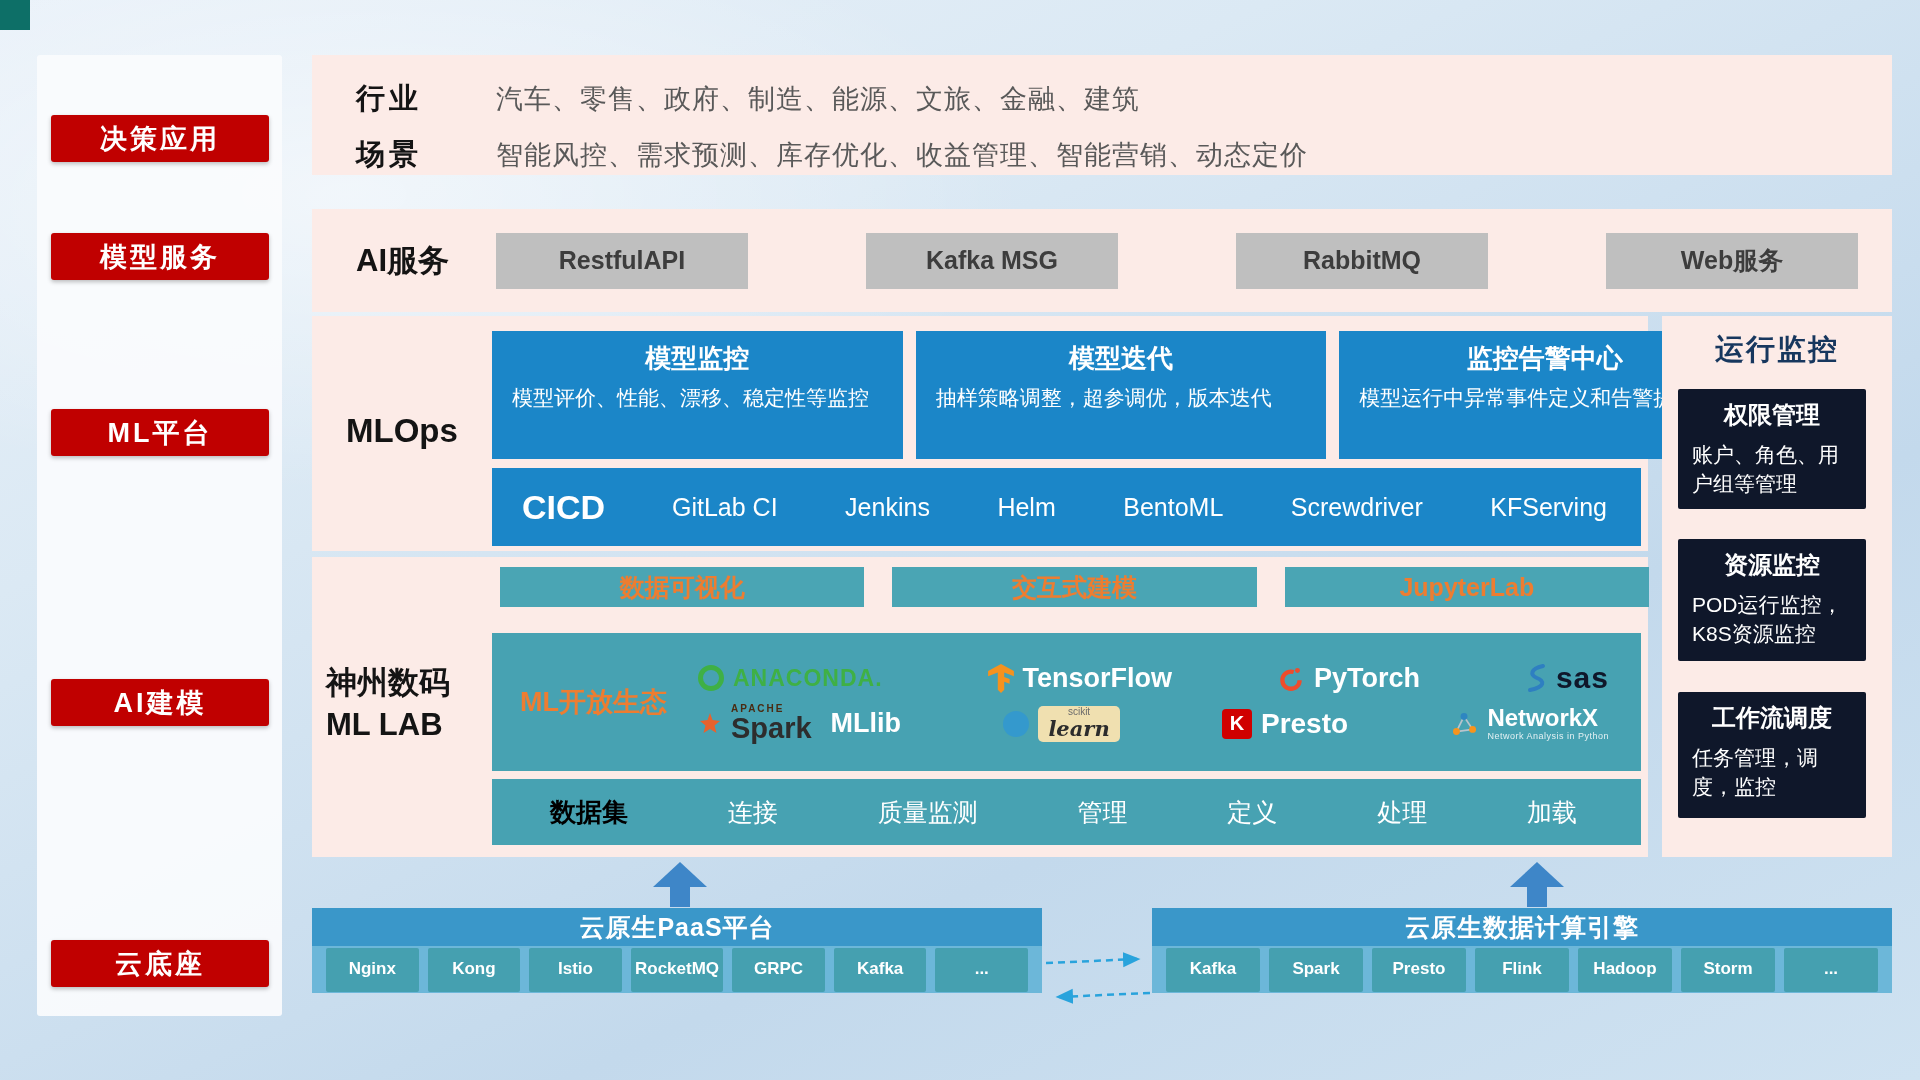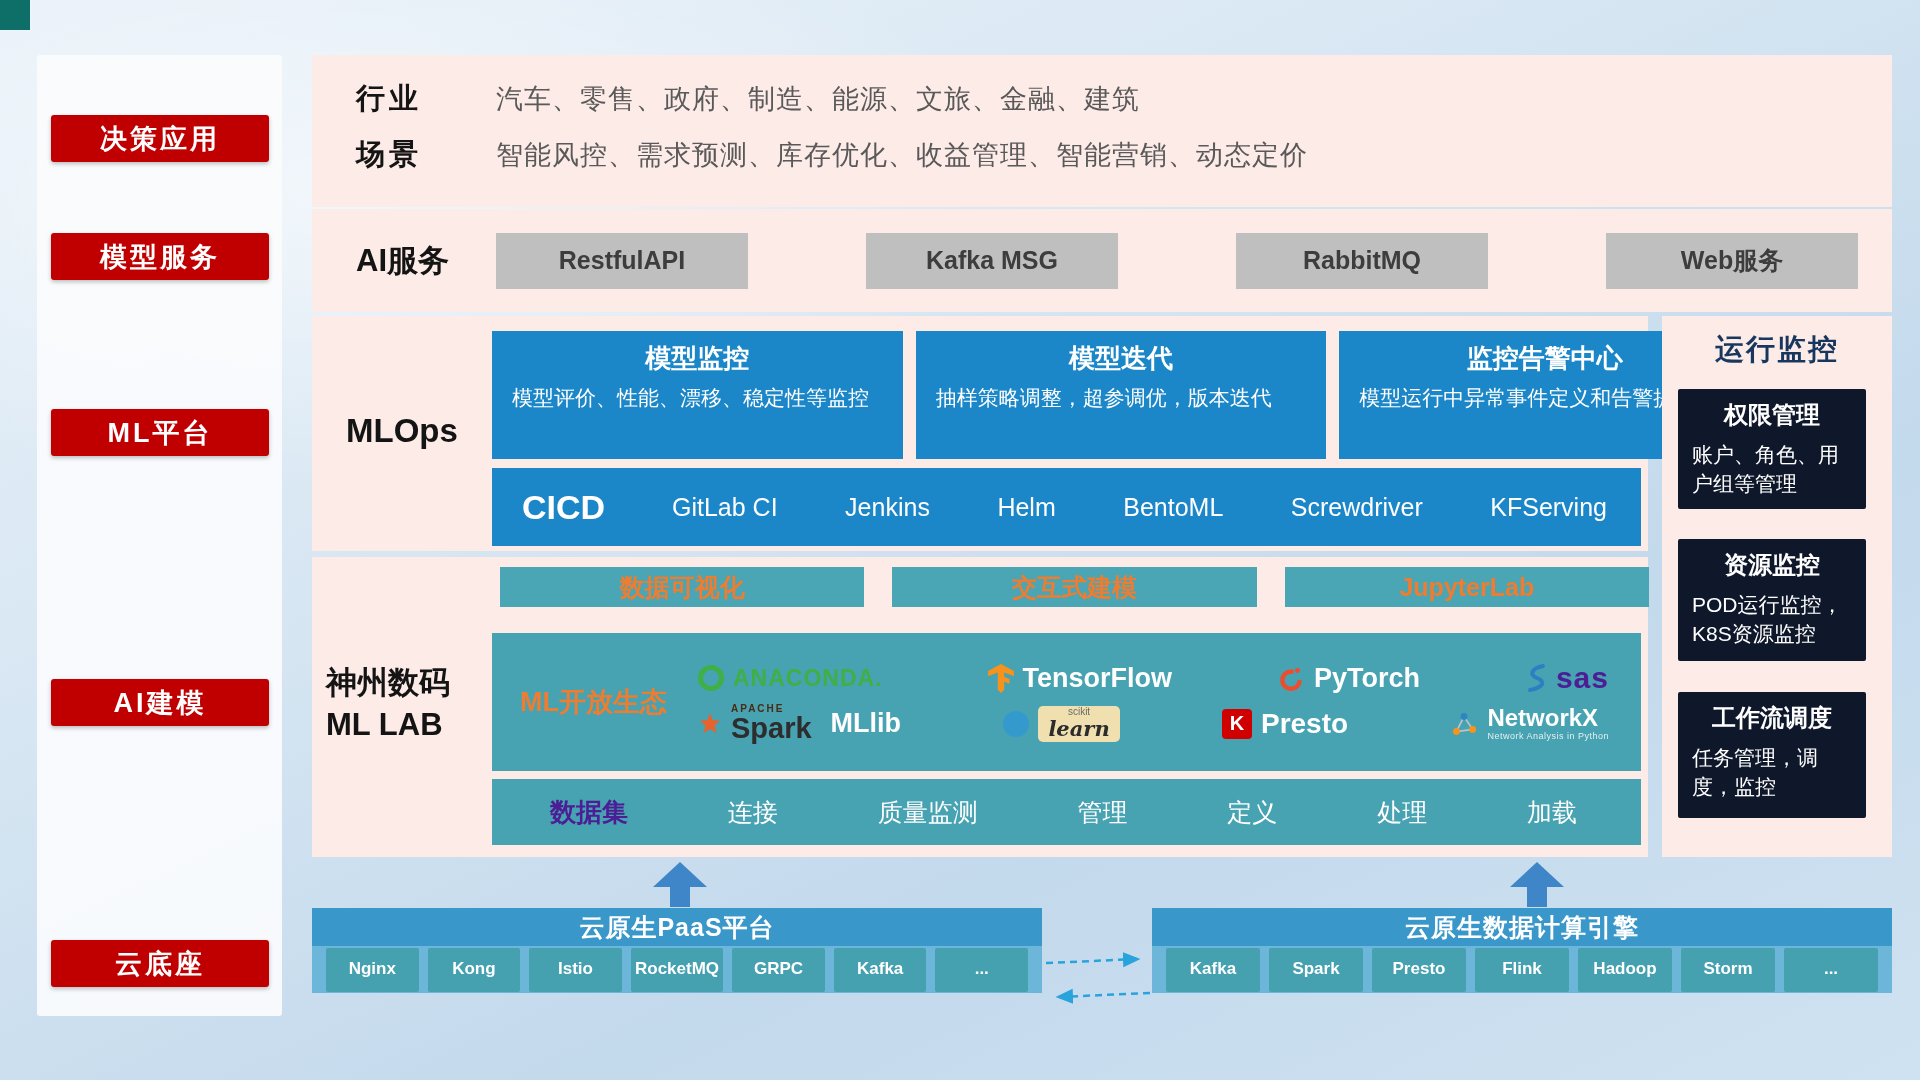--- a/index.html
+++ b/index.html
@@ -13,21 +13,21 @@
   
   .sidebar { position:absolute; left:37px; top:55px; width:245px; height:961px;
     background:rgba(250,251,253,.94); border-radius:3px; }
   .side-btn { position:absolute; left:14px; width:218px; height:47px; background:#c00000;
     color:#fff; font-size:27px; font-weight:bold; letter-spacing:3px; border-radius:3px;
     box-shadow:0 2px 4px rgba(0,0,0,.25);
     display:flex; align-items:center; justify-content:center; }
 
   
   .panel { position:absolute; background:#fcebe7; }
-  .panel-industry { left:312px; top:55px; width:1580px; height:152px;
+  .panel-industry { left:312px; top:55px; width:1580px; height:120px;
     padding:24px 0 0 44px; display:flex; flex-direction:column; gap:16px; }
   .panel-aiservice { left:312px; top:209px; width:1580px; height:103px;
     display:flex; align-items:center; padding:0 26px 0 44px; }
   .panel-mlops { left:312px; top:316px; width:1336px; height:235px; }
   .panel-mllab { left:312px; top:557px; width:1336px; height:300px; }
   .panel-monitor { left:1662px; top:316px; width:230px; height:541px; }
 
   
   .ind-row { display:flex; align-items:center; }
   .ind-label { width:140px; font-size:29px; font-weight:bold; color:#141414; letter-spacing:4px; }
@@ -59,39 +59,39 @@
     display:flex; align-items:center; justify-content:center; }
   .eco-card { position:absolute; left:180px; top:76px; width:1149px; height:138px; background:#47a2b2;
     display:flex; align-items:center; padding:0 32px 0 28px; }
   .eco-label { width:178px; color:#ed7d31; font-size:27px; font-weight:bold; }
   .eco-logos { flex:1; display:flex; flex-direction:column; gap:9px; }
   .eco-row { display:flex; align-items:center; justify-content:space-between; }
   .logo { display:flex; align-items:center; gap:9px; }
   .ring { width:26px; height:26px; border:5px solid #3fb045; border-radius:50%; }
   .txt-anaconda { color:#3fb045; font-weight:bold; font-size:23px; letter-spacing:1px; }
   .txt-white-lg { color:#fff; font-weight:bold; font-size:27px; }
-  .txt-sas { color:#4c1d95; font-weight:bold; font-size:30px; letter-spacing:1px; }
+  .txt-sas { color:#0f172a; font-weight:bold; font-size:30px; letter-spacing:1px; }
   .spark-stack { display:flex; flex-direction:column; line-height:1; }
   .spark-apache { color:#4a2b12; font-size:10px; font-weight:bold; letter-spacing:2px; }
   .txt-spark { color:#2d2d2d; font-weight:bold; font-size:29px; }
   .txt-mllib { color:#fff; font-weight:bold; font-size:27px; margin-left:10px; }
   .skl-circle { width:26px; height:26px; background:#3499cd; border-radius:50%; display:inline-block; }
   .skl-badge { background:#f0e0b0; border-radius:5px; padding:1px 10px 3px; text-align:center; line-height:1; }
   .skl-small { display:block; font-size:10px; color:#6b6b6b; margin-bottom:1px; }
   .skl-learn { font-family:"DejaVu Serif","Liberation Serif",serif; font-style:italic; font-weight:bold;
     font-size:21px; color:#2c2c2c; }
   .keras-k { width:30px; height:30px; background:#d00000; color:#fff; font-weight:bold; font-size:20px;
     display:flex; align-items:center; justify-content:center; border-radius:4px; }
   .txt-keras { color:#fff; font-weight:bold; font-size:28px; }
   .nx-stack { display:flex; flex-direction:column; line-height:1.1; }
   .txt-nx { color:#fff; font-weight:bold; font-size:24px; }
   .txt-nx-sub { color:rgba(255,255,255,.85); font-size:9px; letter-spacing:.5px; }
   .dataset-bar { position:absolute; left:180px; top:222px; width:1149px; height:66px; background:#47a2b2;
     display:flex; align-items:center; justify-content:space-between; padding:0 64px 0 58px; }
-  .ds-label { color:#4c1d95; font-size:26px; font-weight:bold; }
+  .ds-label { color:#000000; font-size:26px; font-weight:bold; }
   .ds-item { color:#fff; font-size:25px; }
 
   
   .mon-title { text-align:center; margin-top:14px; font-size:29px; font-weight:bold; color:#17375e; letter-spacing:2px; }
   .mon-card { position:absolute; left:16px; width:188px; background:#0f172a; color:#fff;
     padding:10px 14px; border-radius:2px; }
   .mon-card-title { text-align:center; font-size:24px; font-weight:bold; margin-bottom:9px; }
   .mon-card-body { font-size:21px; line-height:1.4; }
 
   

